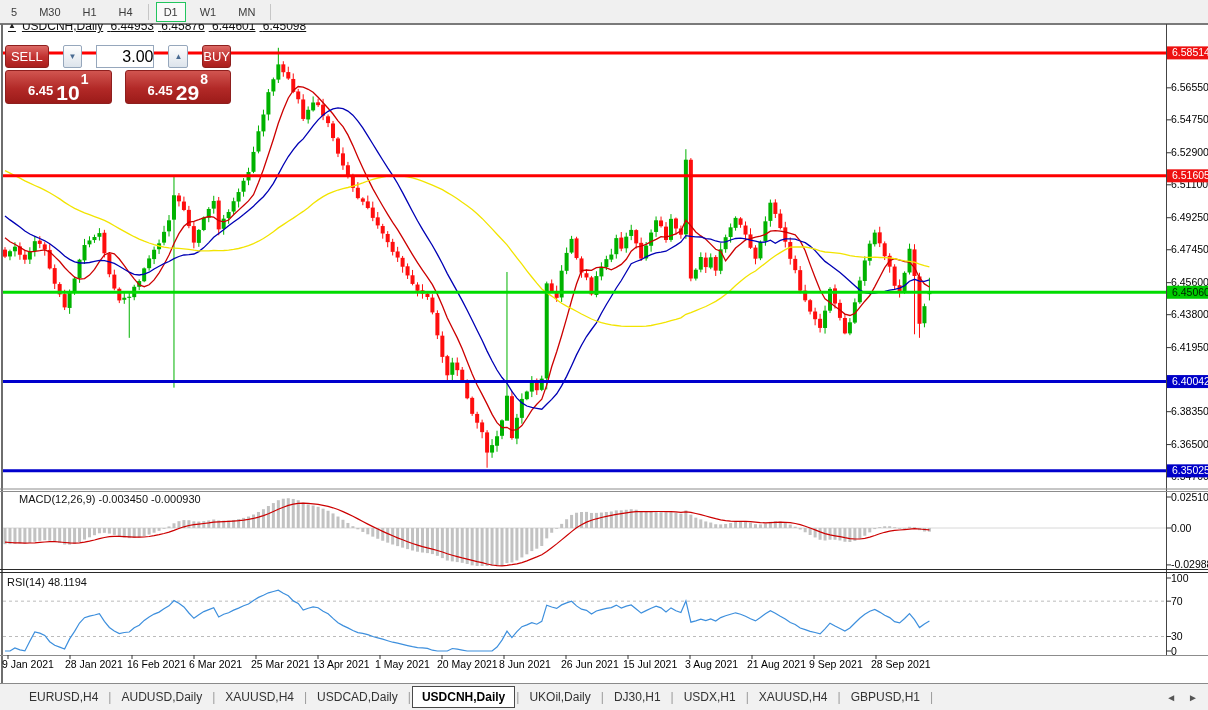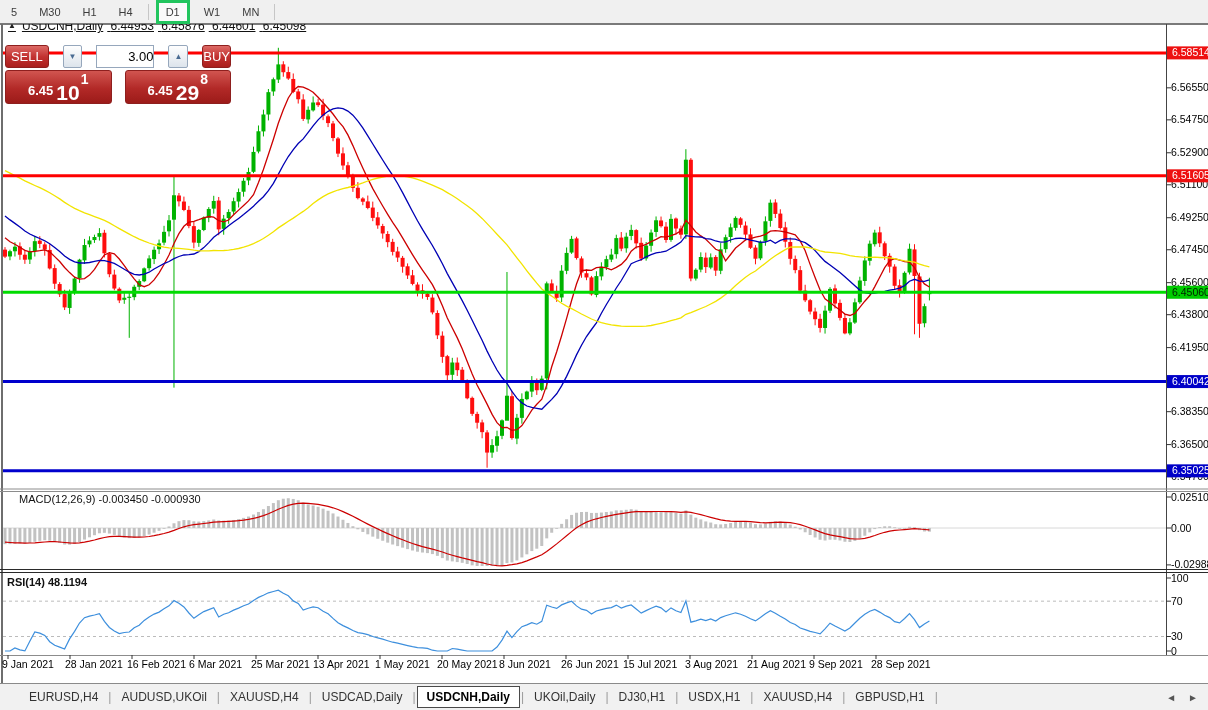--- a/index.html
+++ b/index.html
@@ -2,53 +2,53 @@
 <html><head>
 <meta charset="utf-8">
 <style>
   html,body{margin:0;padding:0;background:#fff;font-family:"Liberation Sans",sans-serif;}
   #app{position:relative;width:1208px;height:710px;background:#fff;overflow:hidden;}
 
   
   .toolbar{position:absolute;top:0;left:0;width:1208px;height:23px;background:#f0f0f0;
     border-bottom:1px solid #7a7a7a;display:flex;align-items:center;font-size:11px;color:#3c3c3c;z-index:30;}
   .tf-btn{padding:3px 7px;margin:0 3px;border:1px solid transparent;}
-  .tf-btn.active{background:#fafafa;border:3px solid #22c55e;}
+  .tf-btn.active{background:#fafafa;border:1px solid #22c55e;}
   .tb-sep{width:1px;height:16px;background:#c6c6c6;margin:0 4px;}
 
   
   #plot{position:absolute;left:0;top:0;z-index:1;}
 
   
   .title-row{position:absolute;left:8px;top:19px;z-index:10;font-size:12px;color:#111;white-space:nowrap;text-decoration:underline;}
   .title-row .tri{font-size:8px;vertical-align:2px;margin-right:6px;color:#222;}
   .title-row span{margin-right:4px;}
 
   
   .trade-panel{position:absolute;left:5px;top:45px;width:226px;z-index:12;}
   .tp-row1{display:flex;height:23px;gap:14px;}
   .btn-red{background:linear-gradient(#dc6a66,#c23130 52%,#aa1f1d);color:#fff;border:1px solid #8e1f1e;
     border-radius:3px;font-size:13px;display:flex;align-items:center;justify-content:center;}
   .btn-sell{width:49px;}
   .btn-buy{flex:1;}
   .spin{width:21px;background:linear-gradient(#fefefe,#dde4ec);border:1px solid #96a7bc;border-radius:2px;
     color:#4a6b92;font-size:8px;display:flex;align-items:center;justify-content:center;}
-  .vol{width:66px;background:#fff;border:1px solid #96a7bc;font-size:13px;color:#000;
+  .vol{width:66px;background:#fff;border:1px solid #96a7bc;font-size:16px;color:#000;
     display:flex;align-items:center;justify-content:flex-end;}
   .tp-row2{display:flex;gap:13px;margin-top:2px;height:34px;}
   .price-block{flex:1;background:linear-gradient(#d15550,#b22927 55%,#9c1b19);border:1px solid #8e1f1e;
     border-radius:3px;color:#fff;display:flex;align-items:flex-end;justify-content:center;padding-bottom:1px;}
   .pb-base{font-size:13px;font-weight:bold;margin:0 3px 4px 0;}
   .pb-big{font-size:21px;font-weight:bold;line-height:0.92;}
   .pb-sup{font-size:14px;font-weight:bold;margin:0 0 15px 1px;}
 
   
   .ind-label{position:absolute;left:7px;z-index:10;font-size:11px;color:#111;white-space:nowrap;}
   #macd-label{top:493px;margin-left:12px;}
-  #rsi-label{top:576px;font-weight:bold;}
+  #rsi-label{top:576px;}
 
   
   .tabbar{position:absolute;left:0;bottom:0;width:1208px;height:27px;background:#f1f1f1;
     border-top:1px solid #8a8a8a;display:flex;align-items:center;padding-left:20px;box-sizing:border-box;
     font-size:12px;color:#333;z-index:30;}
   .tab{padding:3px 9px;white-space:nowrap;}
   .tab.active{background:#fff;border:1px solid #4a4a4a;font-weight:bold;color:#000;}
   .tab-sep{color:#9a9a9a;padding:0 1px;}
   .tab-arrows{margin-left:auto;margin-right:8px;display:flex;gap:8px;color:#555;font-size:10px;}
   .tab-arrow{padding:1px 2px;}
@@ -797,21 +797,21 @@
       </div>
     </div>
   </div>
 
   <div class="ind-label" id="macd-label">MACD(12,26,9) -0.003450 -0.000930</div>
   <div class="ind-label" id="rsi-label">RSI(14) 48.1194</div>
 
   <div class="tabbar" id="tabbar">
       <div class="tab">EURUSD,H4</div>
       <span class="tab-sep">|</span>
-      <div class="tab">AUDUSD,UKOil</div>
+      <div class="tab">AUDUSD,Daily</div>
       <span class="tab-sep">|</span>
       <div class="tab">XAUUSD,H4</div>
       <span class="tab-sep">|</span>
       <div class="tab">USDCAD,Daily</div>
       <span class="tab-sep">|</span>
       <div class="tab active">USDCNH,Daily</div>
       <span class="tab-sep">|</span>
       <div class="tab">UKOil,Daily</div>
       <span class="tab-sep">|</span>
       <div class="tab">DJ30,H1</div>

